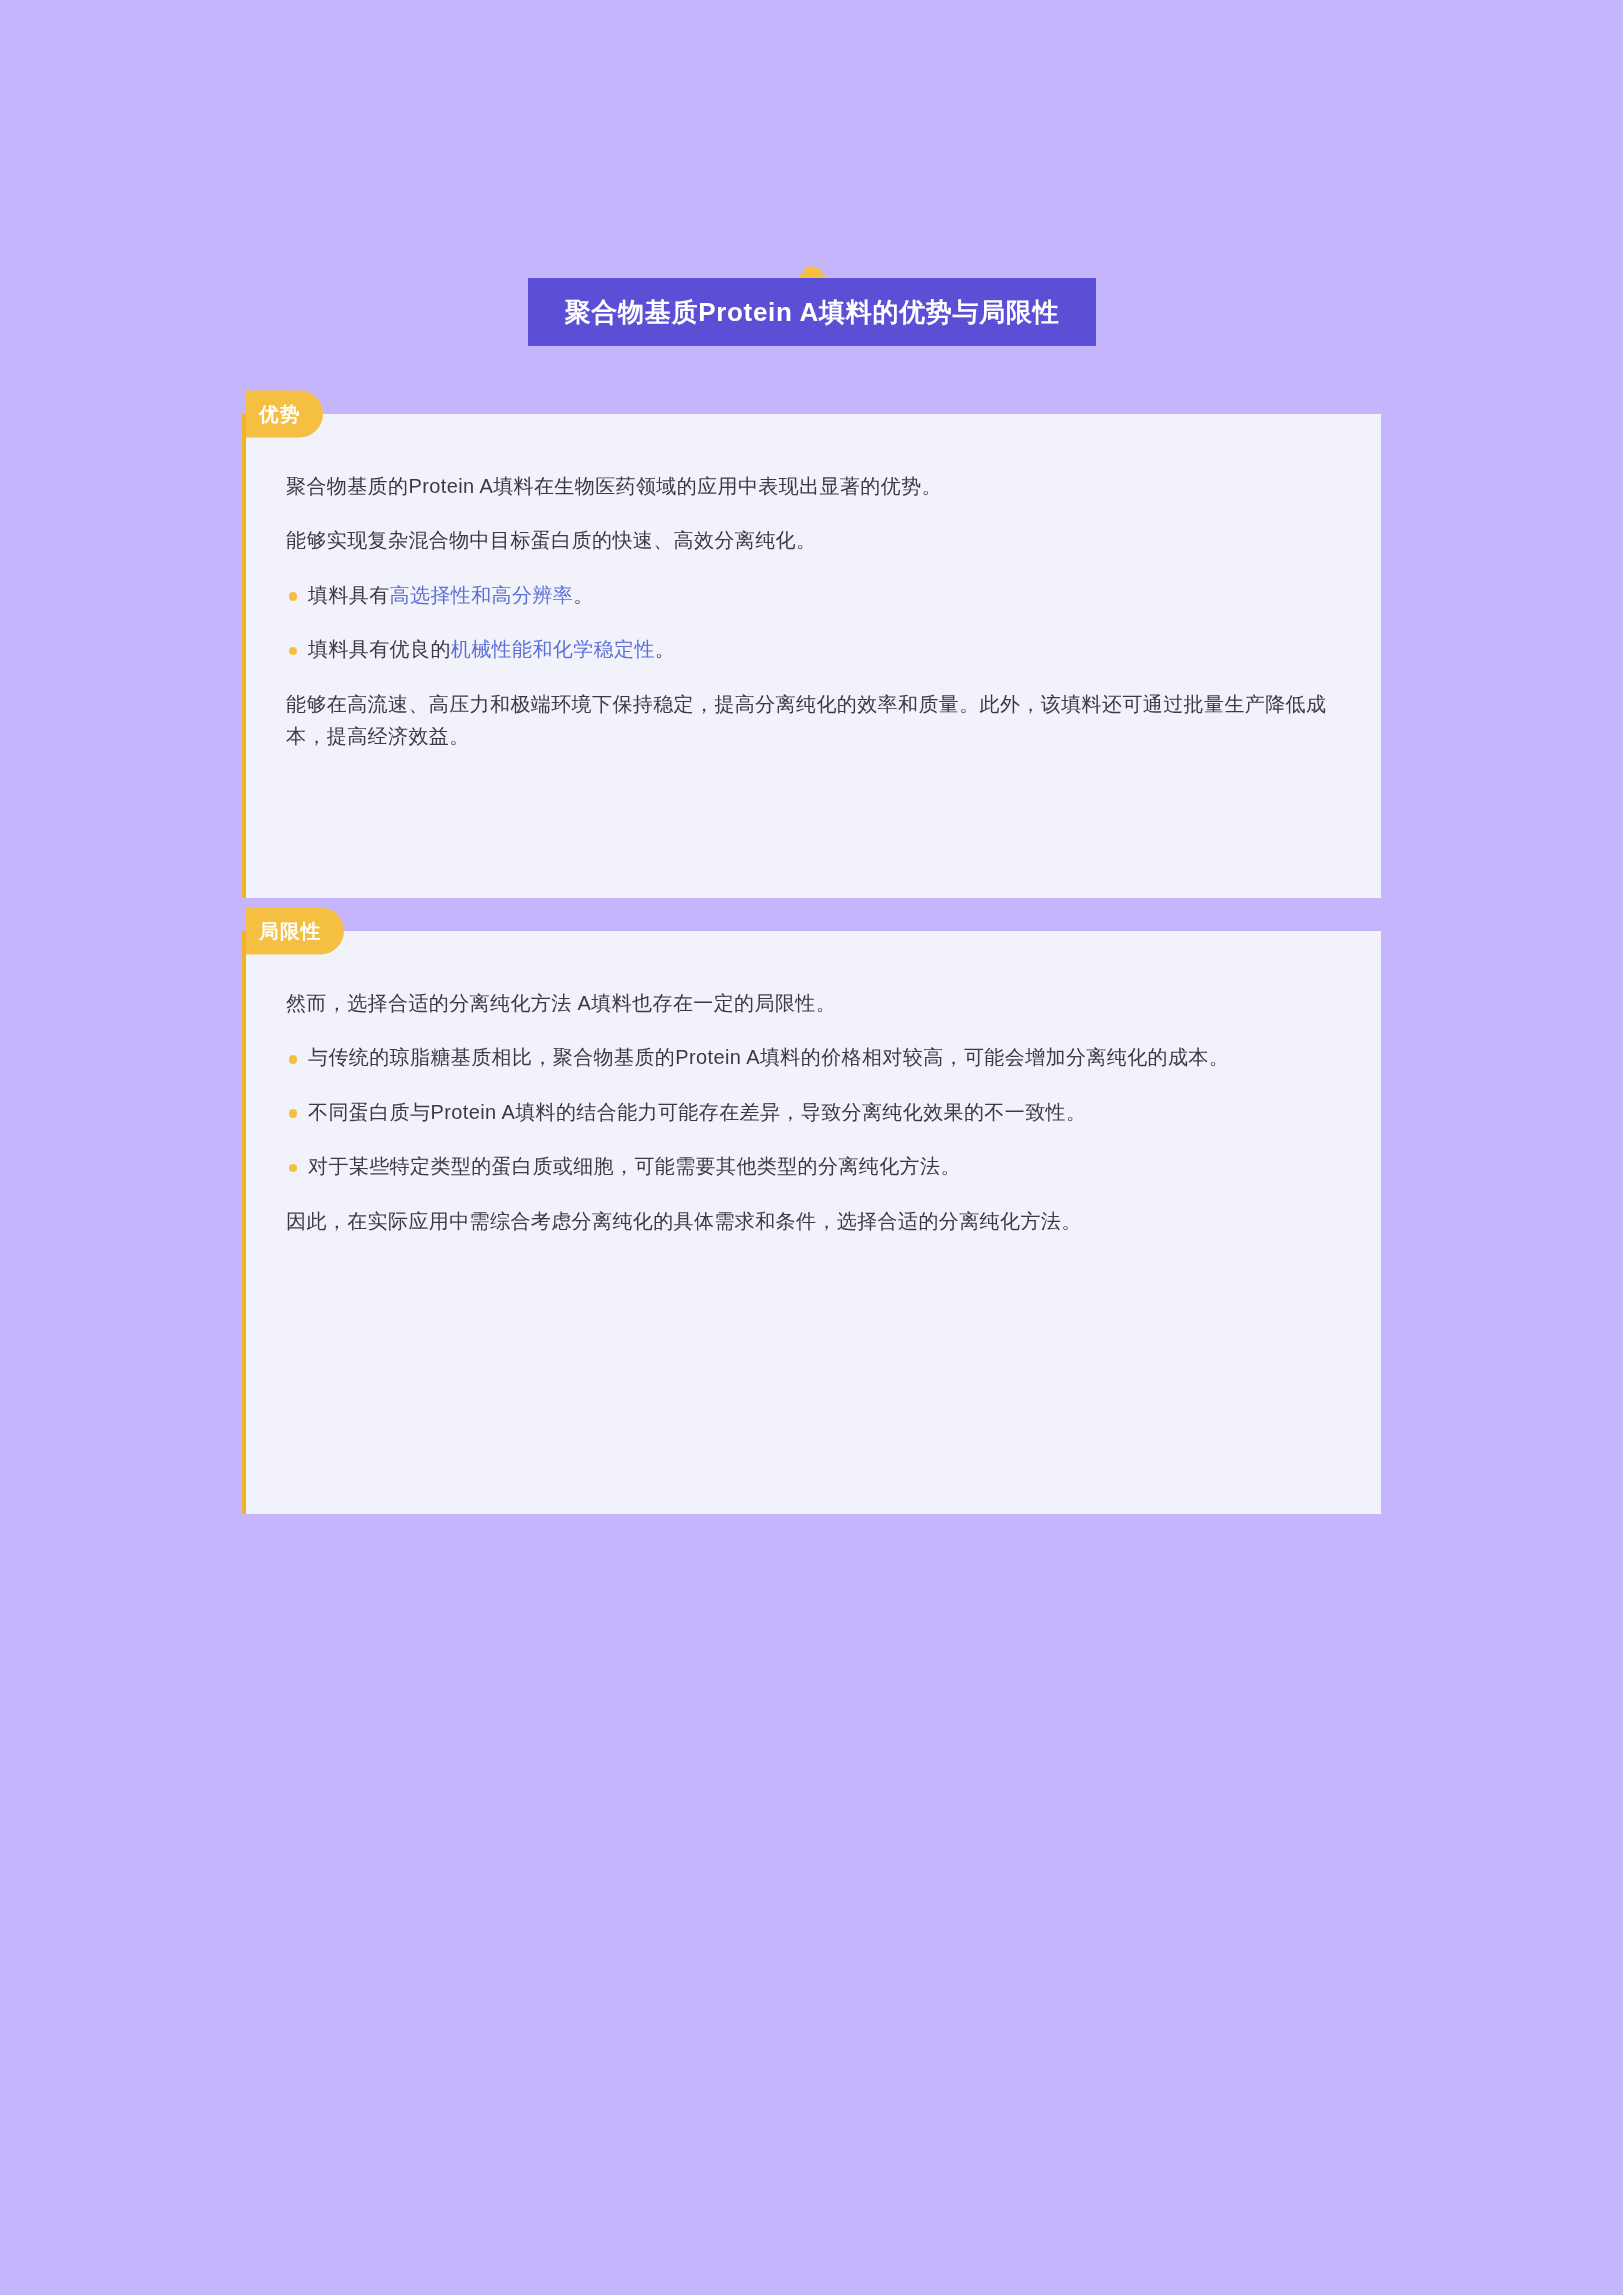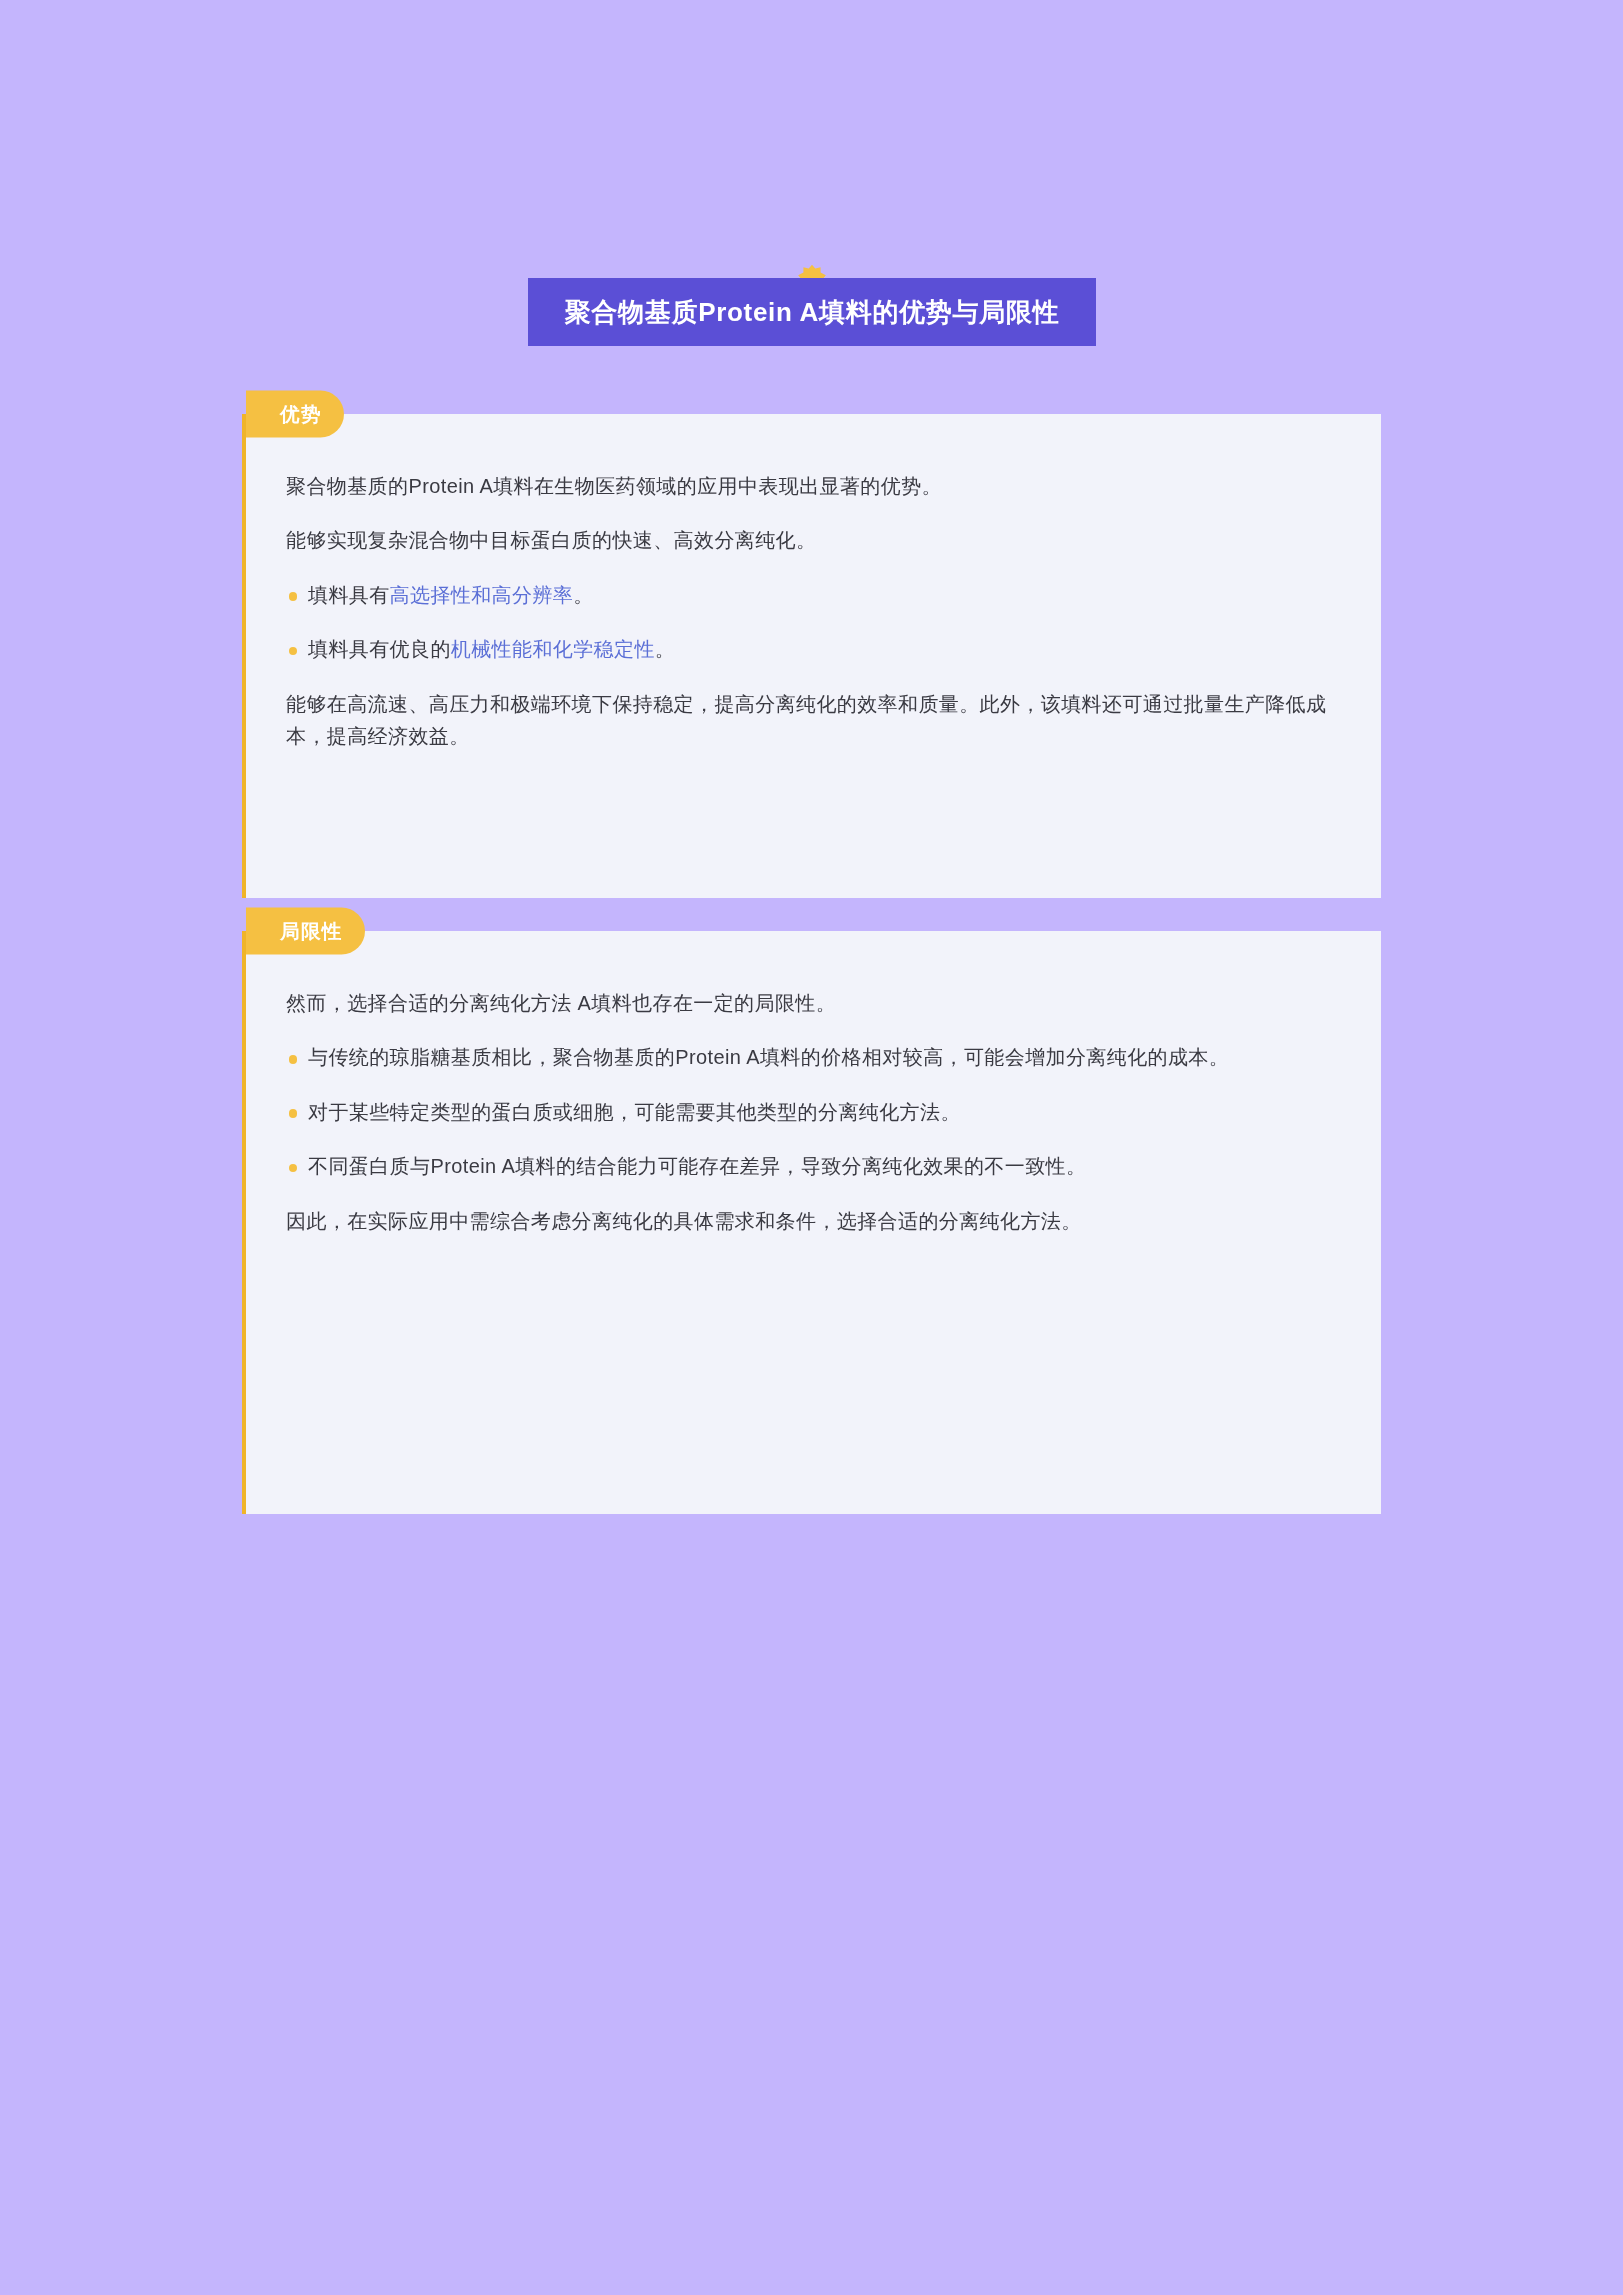--- a/index.html
+++ b/index.html
@@ -77,21 +77,21 @@
     top: 0px;
     transform: translateY(-50%);
     height: 47px;
     background: #f5c042;
     color: #ffffff;
     font-size: 19.6px;
     font-weight: bold;
     letter-spacing: 1.3px;
     display: flex;
     align-items: center;
-    padding: 0 22px 0 34px;
+    padding: 0 22px 0 13px;
     border-radius: 0 26px 26px 0;
     box-sizing: border-box;
     white-space: nowrap;
   }
 
   .section-body {
     padding: 56px 48px 26px 40px;
   }
 
   .para {
@@ -173,28 +173,28 @@
         <span>然而，选择合适的分离纯化方法 A填料也存在一定的局限性。</span>
       </p>
 
       <p class="para bullet-para">
         <span class="bullet-dot"></span>
         <span>与传统的琼脂糖基质相比，聚合物基质的Protein A填料的价格相对较高，可能会增加分离纯化的成本。</span>
       </p>
 
       <p class="para bullet-para">
         <span class="bullet-dot"></span>
+        <span>不同蛋白质与Protein A填料的结合能力可能存在差异，导致分离纯化效果的不一致性。</span>
+      </p>
+
+      <p class="para bullet-para">
+        <span class="bullet-dot"></span>
         <span>对于某些特定类型的蛋白质或细胞，可能需要其他类型的分离纯化方法。</span>
       </p>
 
-      <p class="para bullet-para">
-        <span class="bullet-dot"></span>
-        <span>不同蛋白质与Protein A填料的结合能力可能存在差异，导致分离纯化效果的不一致性。</span>
-      </p>
-
       <p class="para">
         <span>因此，在实际应用中需综合考虑分离纯化的具体需求和条件，选择合适的分离纯化方法。</span>
       </p>
 
     </div>
   </div>
 
 </div>
 
 

